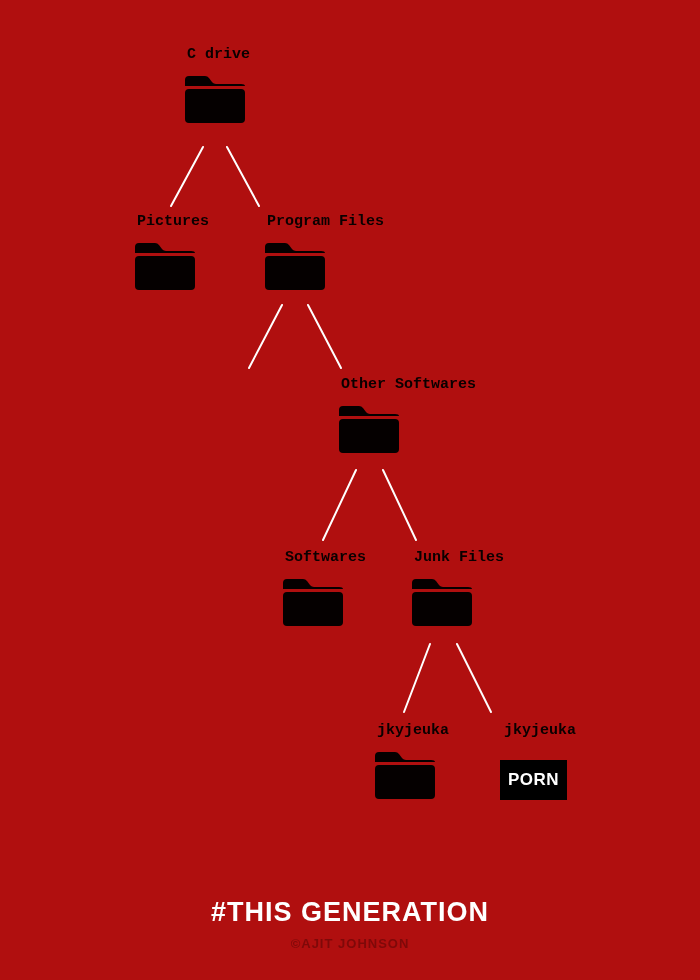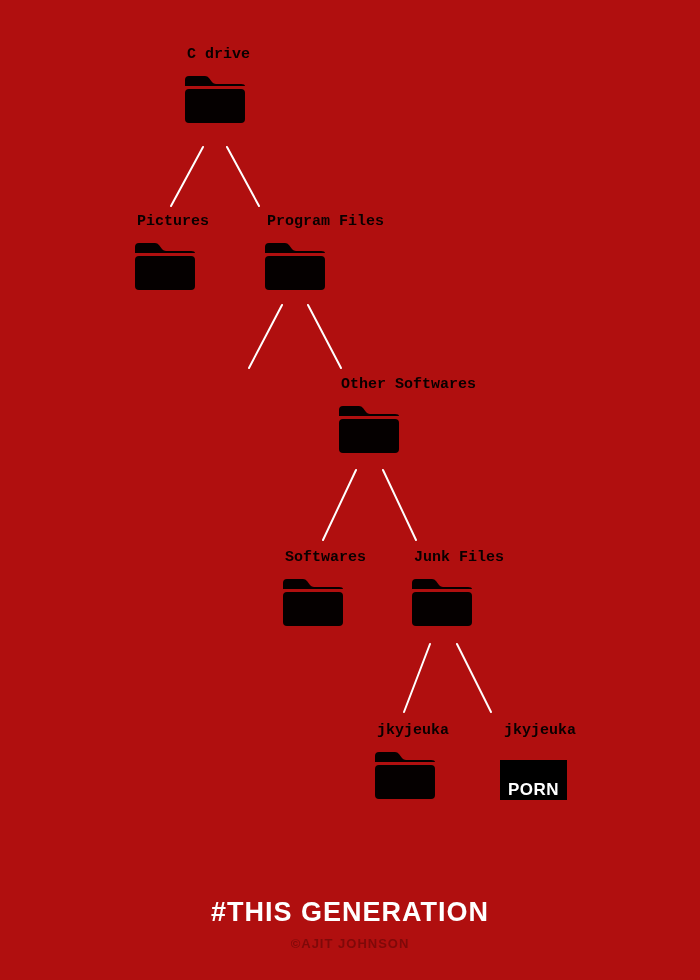--- a/index.html
+++ b/index.html
@@ -45,21 +45,21 @@
   .folder-icon rect {
     fill: var(--folder, #050000);
   }
   .file-box {
     margin-top: 19px;
     width: 67px;
     height: 40px;
     background: var(--file_box, #000000);
     color: var(--file_text, #ffffff);
     display: flex;
-    align-items: flex-end;
+    align-items: center;
     justify-content: center;
     font-weight: bold;
     font-size: 17px;
     letter-spacing: 0.5px;
   }
   .poster-title {
     position: absolute;
     left: 0; right: 0;
     top: 897px;
     text-align: center;

